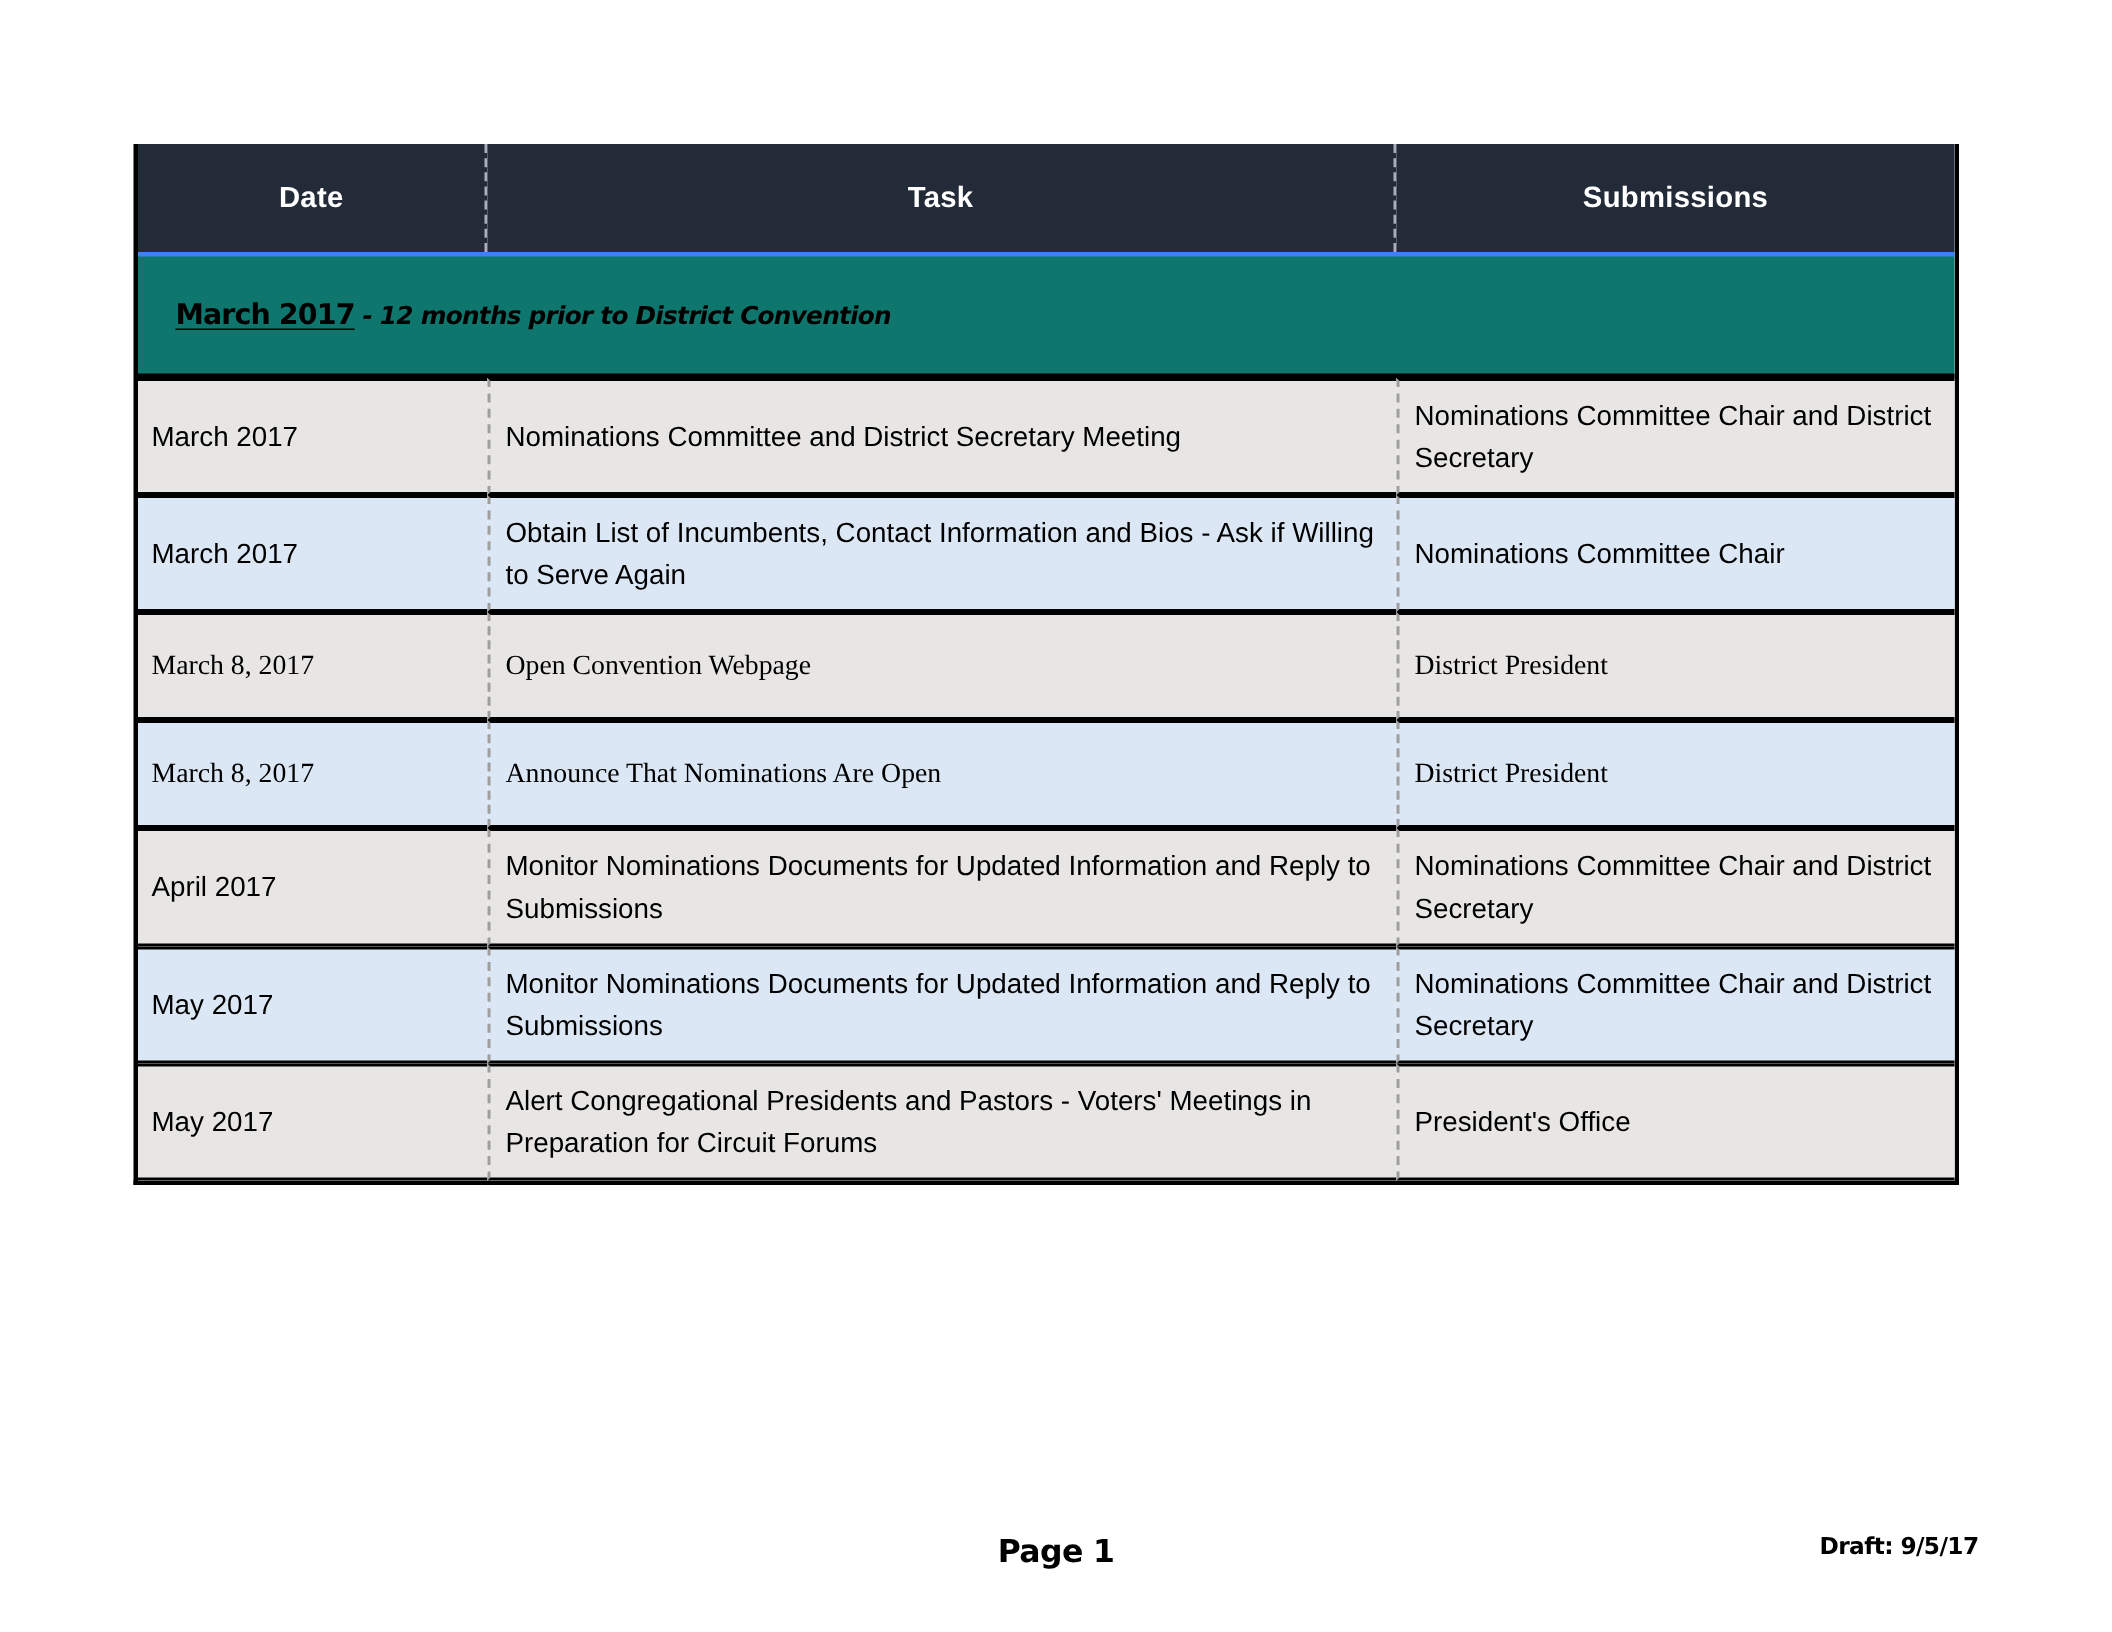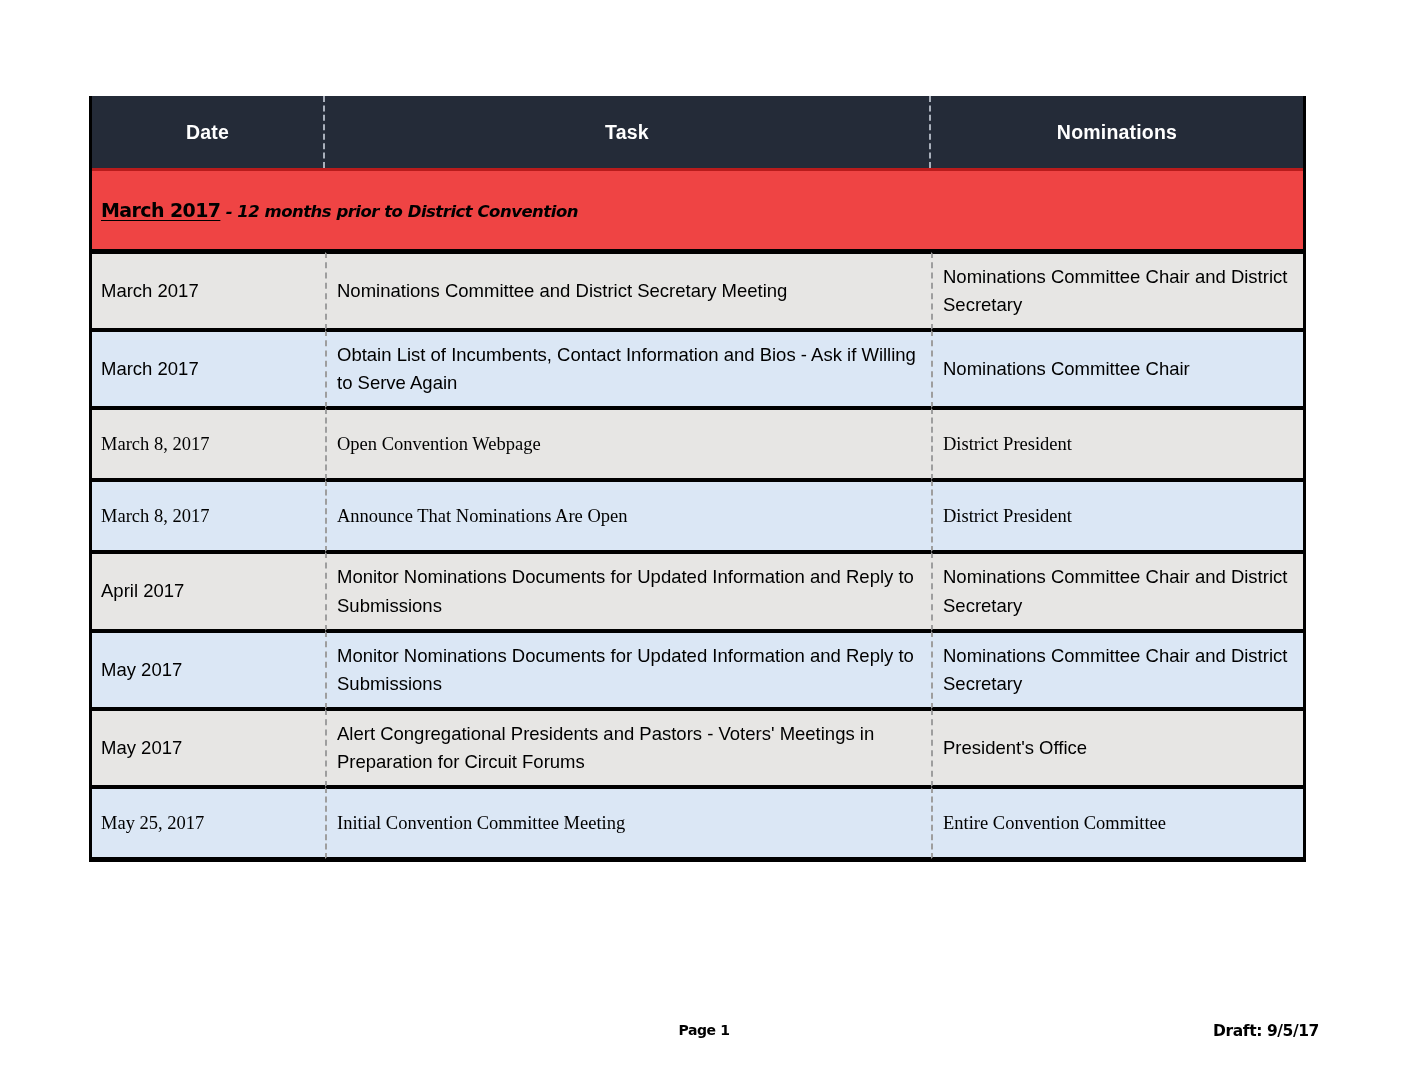--- a/index.html
+++ b/index.html
@@ -63,25 +63,25 @@
   
   .tbl-wrap {
     border-left: 3px solid #000000;
     border-right: 3px solid #000000;
     border-bottom: 3px solid #000000;
     box-sizing: content-box;
   }
 
   
   tr.section td {
-    background: #ef4444;
-    padding: 26px 8px 26px 9px;
+    background: #0f766e;
+    padding: 26px 8px 26px 25px;
     height: 26px;
     vertical-align: middle;
-    border-top: 3px solid #b91c1c;
+    border-top: 3px solid #3b82f6;
     border-bottom: 3px solid #000000;
   }
   tr.section.sec-blue td {
     border-bottom: 3px solid #1f3f66;
   }
   .sec-month {
     font-family: "DejaVu Sans", sans-serif;
     font-weight: bold;
     font-style: normal;
     font-size: 19px;
@@ -130,21 +130,21 @@
     height: 26px;
   }
   .footer-page {
     position: absolute;
     left: 0;
     top: 0;
     width: 1230px;
     text-align: center;
     font-family: "DejaVu Sans", sans-serif;
     font-weight: bold;
-    font-size: 14px;
+    font-size: 21px;
     letter-spacing: -0.4px;
   }
   .footer-draft {
     position: absolute;
     right: 0;
     top: 0;
     font-family: "DejaVu Sans", sans-serif;
     font-weight: bold;
     font-size: 15.5px;
     letter-spacing: -0.4px;
@@ -161,21 +161,21 @@
     <table class="sched">
       <colgroup>
         <col class="c-date">
         <col class="c-task">
         <col class="c-resp">
       </colgroup>
       <thead>
         <tr>
           <th class="h-date">Date</th>
           <th class="h-task">Task</th>
-          <th class="h-resp">Nominations</th>
+          <th class="h-resp">Submissions</th>
         </tr>
       </thead>
       <tbody id="tbody">
           <tr class="section">
             <td colspan="3"><span class="sec-month">March 2017</span><span class="sec-note"> - 12 months prior to District Convention</span></td>
           </tr>
           <tr class="data gray h-tall">
             <td class="c1">March 2017</td>
             <td class="c2">Nominations Committee and District Secretary Meeting</td>
             <td class="c3">Nominations Committee Chair and District Secretary</td>
@@ -203,25 +203,20 @@
           <tr class="data blue h-tall">
             <td class="c1">May 2017</td>
             <td class="c2">Monitor Nominations Documents for Updated Information and Reply to Submissions</td>
             <td class="c3">Nominations Committee Chair and District Secretary</td>
           </tr>
           <tr class="data gray h-tall">
             <td class="c1">May 2017</td>
             <td class="c2">Alert Congregational Presidents and Pastors - Voters' Meetings in Preparation for Circuit Forums</td>
             <td class="c3">President's Office</td>
           </tr>
-          <tr class="data blue h-short">
-            <td class="c1">May 25, 2017</td>
-            <td class="c2">Initial Convention Committee Meeting</td>
-            <td class="c3">Entire Convention Committee</td>
-          </tr>
         </tbody>
     </table>
   </div>
 
   <div class="footer">
     <div class="footer-page">Page 1</div>
     <div class="footer-draft">Draft: 9/5/17</div>
   </div>
 
 </div>

